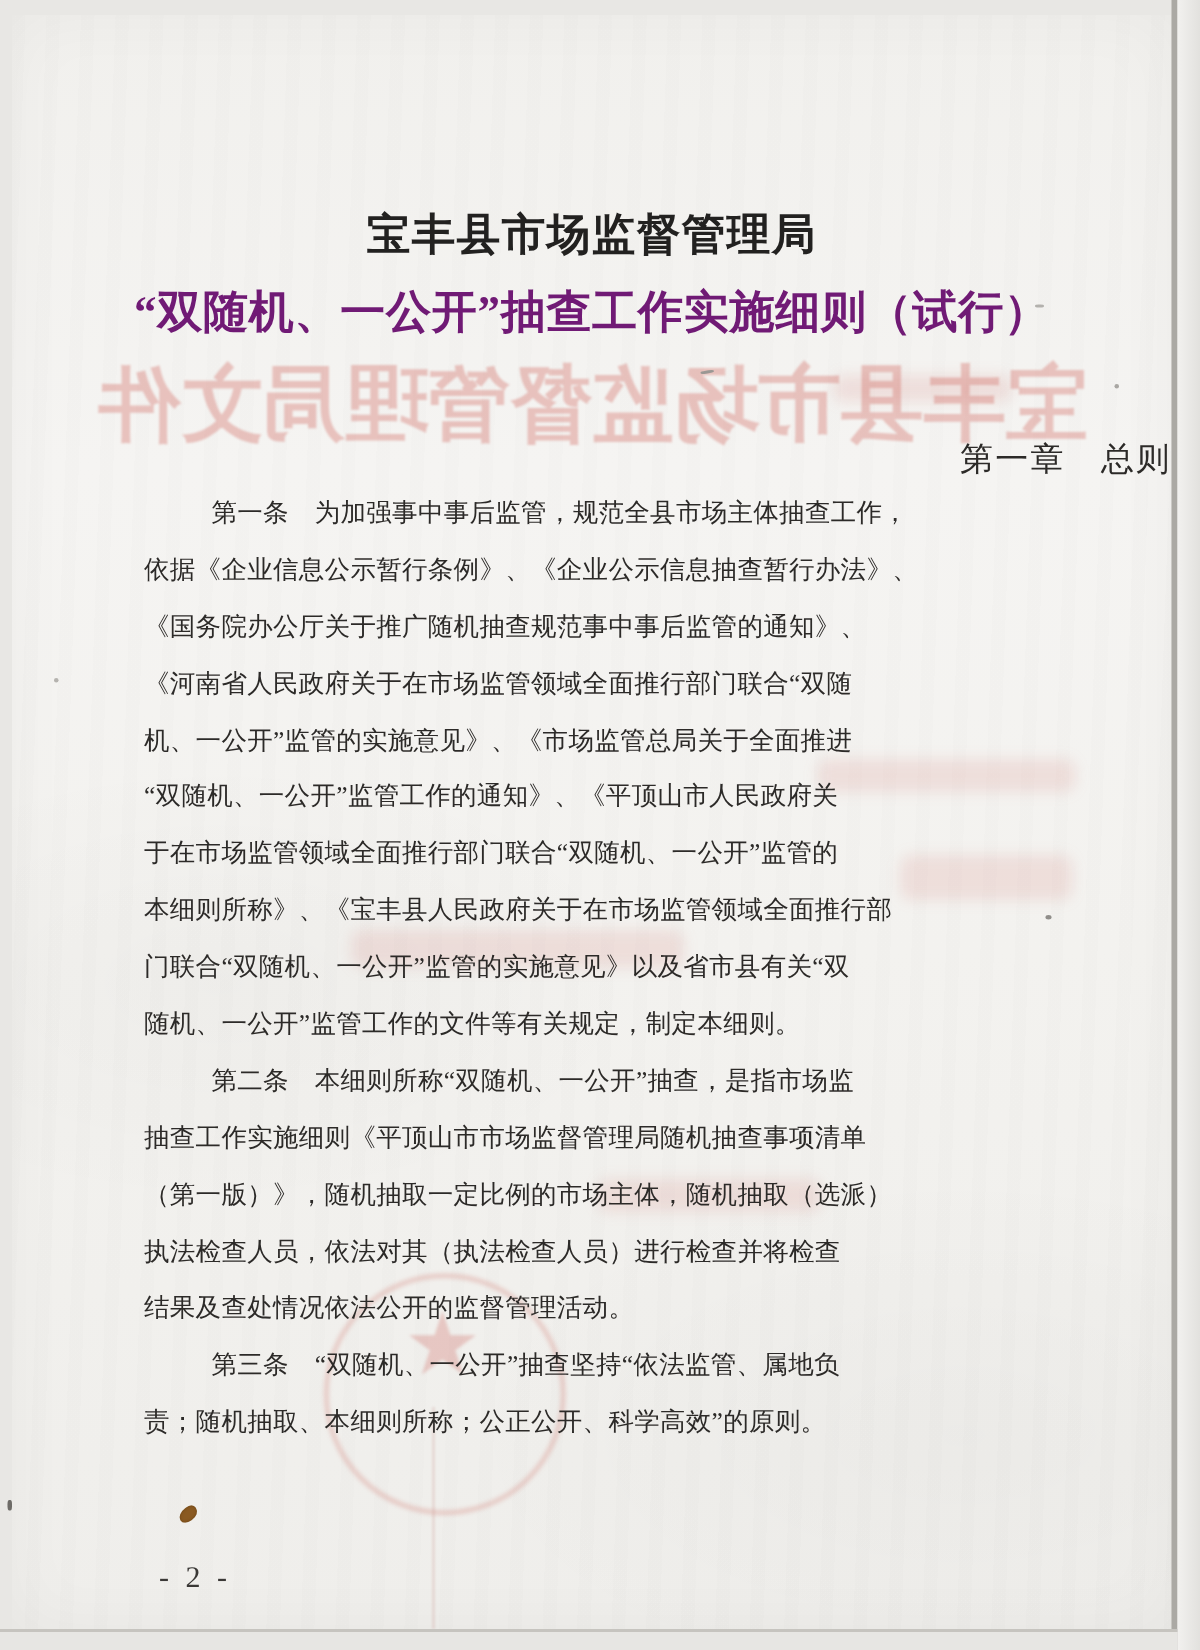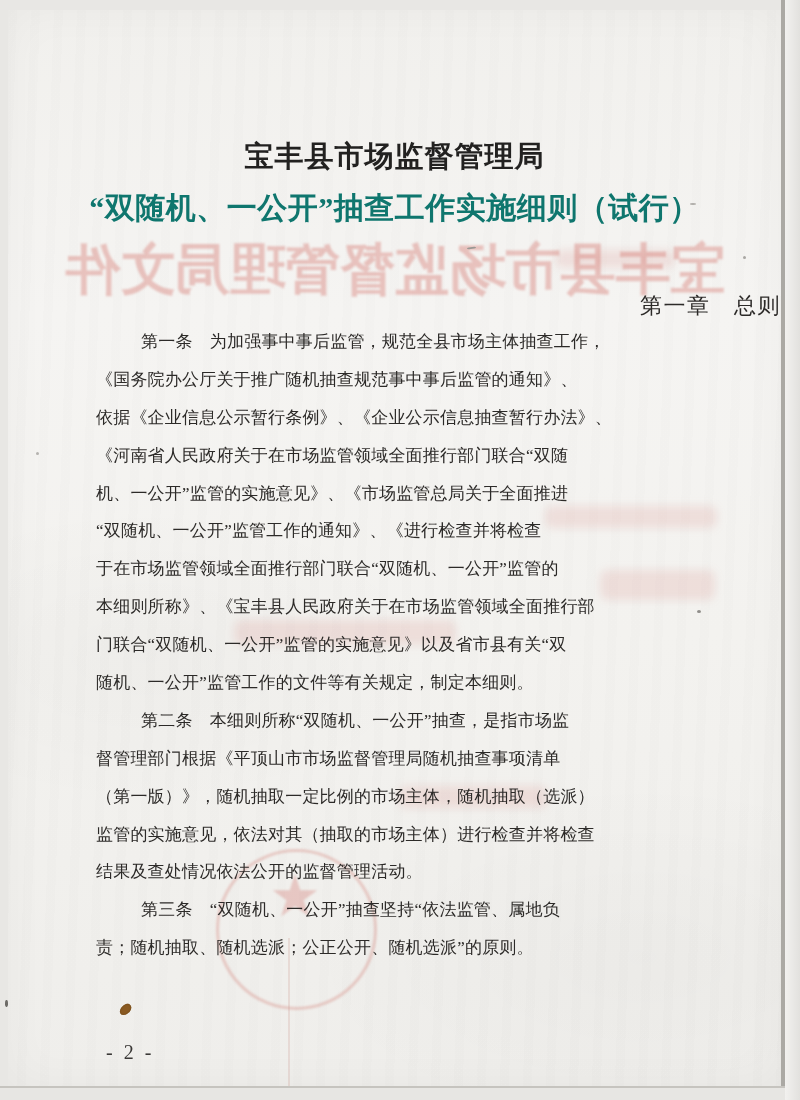--- a/index.html
+++ b/index.html
@@ -39,21 +39,21 @@
 
   
   .doc-title-1 {
     position: absolute; left: 8px; top: 137px; width: 773px;
     text-align: center; font-size: 29px; font-weight: 700;
     color: #222120; letter-spacing: 1px; white-space: nowrap;
   }
   .doc-title-2 {
     position: absolute; left: 8px; top: 188px; width: 773px;
     text-align: center; font-size: 30px; font-weight: 700;
-    color: #0f766e; letter-spacing: 0.5px; white-space: nowrap;
+    color: #701a75; letter-spacing: 0.5px; white-space: nowrap;
   }
   .chapter-heading {
     position: absolute; left: 8px; top: 291px; width: 773px;
     text-align: right; font-size: 22px; font-weight: 400;
     color: #2c2a28; letter-spacing: 1.5px; white-space: nowrap;
   }
   .body-text {
     position: absolute; left: 96px; top: 323px; width: 625px;
     font-size: 17px; color: #2c2a28; letter-spacing: 0.2px;
   }
@@ -136,36 +136,36 @@
   <div class="stamp-circle"></div>
   <div class="stamp-star">★</div>
   <div class="crease-line"></div>
 
   <div class="doc-title-1">宝丰县市场监督管理局</div>
   <div class="doc-title-2">“双随机、一公开”抽查工作实施细则（试行）</div>
   <div class="chapter-heading">第一章　总则</div>
 
   <div class="body-text">
     <div class="body-line indent">第一条　为加强事中事后监管，规范全县市场主体抽查工作，</div>
+    <div class="body-line">依据《企业信息公示暂行条例》、《企业公示信息抽查暂行办法》、</div>
     <div class="body-line">《国务院办公厅关于推广随机抽查规范事中事后监管的通知》、</div>
-    <div class="body-line">依据《企业信息公示暂行条例》、《企业公示信息抽查暂行办法》、</div>
     <div class="body-line">《河南省人民政府关于在市场监管领域全面推行部门联合“双随</div>
     <div class="body-line">机、一公开”监管的实施意见》、《市场监管总局关于全面推进</div>
-    <div class="body-line">“双随机、一公开”监管工作的通知》、《进行检查并将检查</div>
+    <div class="body-line">“双随机、一公开”监管工作的通知》、《平顶山市人民政府关</div>
     <div class="body-line">于在市场监管领域全面推行部门联合“双随机、一公开”监管的</div>
     <div class="body-line">本细则所称》、《宝丰县人民政府关于在市场监管领域全面推行部</div>
     <div class="body-line">门联合“双随机、一公开”监管的实施意见》以及省市县有关“双</div>
     <div class="body-line">随机、一公开”监管工作的文件等有关规定，制定本细则。</div>
     <div class="body-line indent">第二条　本细则所称“双随机、一公开”抽查，是指市场监</div>
-    <div class="body-line">督管理部门根据《平顶山市市场监督管理局随机抽查事项清单</div>
+    <div class="body-line">抽查工作实施细则《平顶山市市场监督管理局随机抽查事项清单</div>
     <div class="body-line">（第一版）》，随机抽取一定比例的市场主体，随机抽取（选派）</div>
-    <div class="body-line">监管的实施意见，依法对其（抽取的市场主体）进行检查并将检查</div>
+    <div class="body-line">执法检查人员，依法对其（执法检查人员）进行检查并将检查</div>
     <div class="body-line">结果及查处情况依法公开的监督管理活动。</div>
     <div class="body-line indent">第三条　“双随机、一公开”抽查坚持“依法监管、属地负</div>
-    <div class="body-line">责；随机抽取、随机选派；公正公开、随机选派”的原则。</div>
+    <div class="body-line">责；随机抽取、本细则所称；公正公开、科学高效”的原则。</div>
   </div>
 
   <div class="page-number">- 2 -</div>
 
   <div class="speck brown"></div>
   <div class="speck d1"></div>
   <div class="speck d2"></div>
   <div class="speck d3"></div>
   <div class="speck d4"></div>
   <div class="speck d5"></div>

